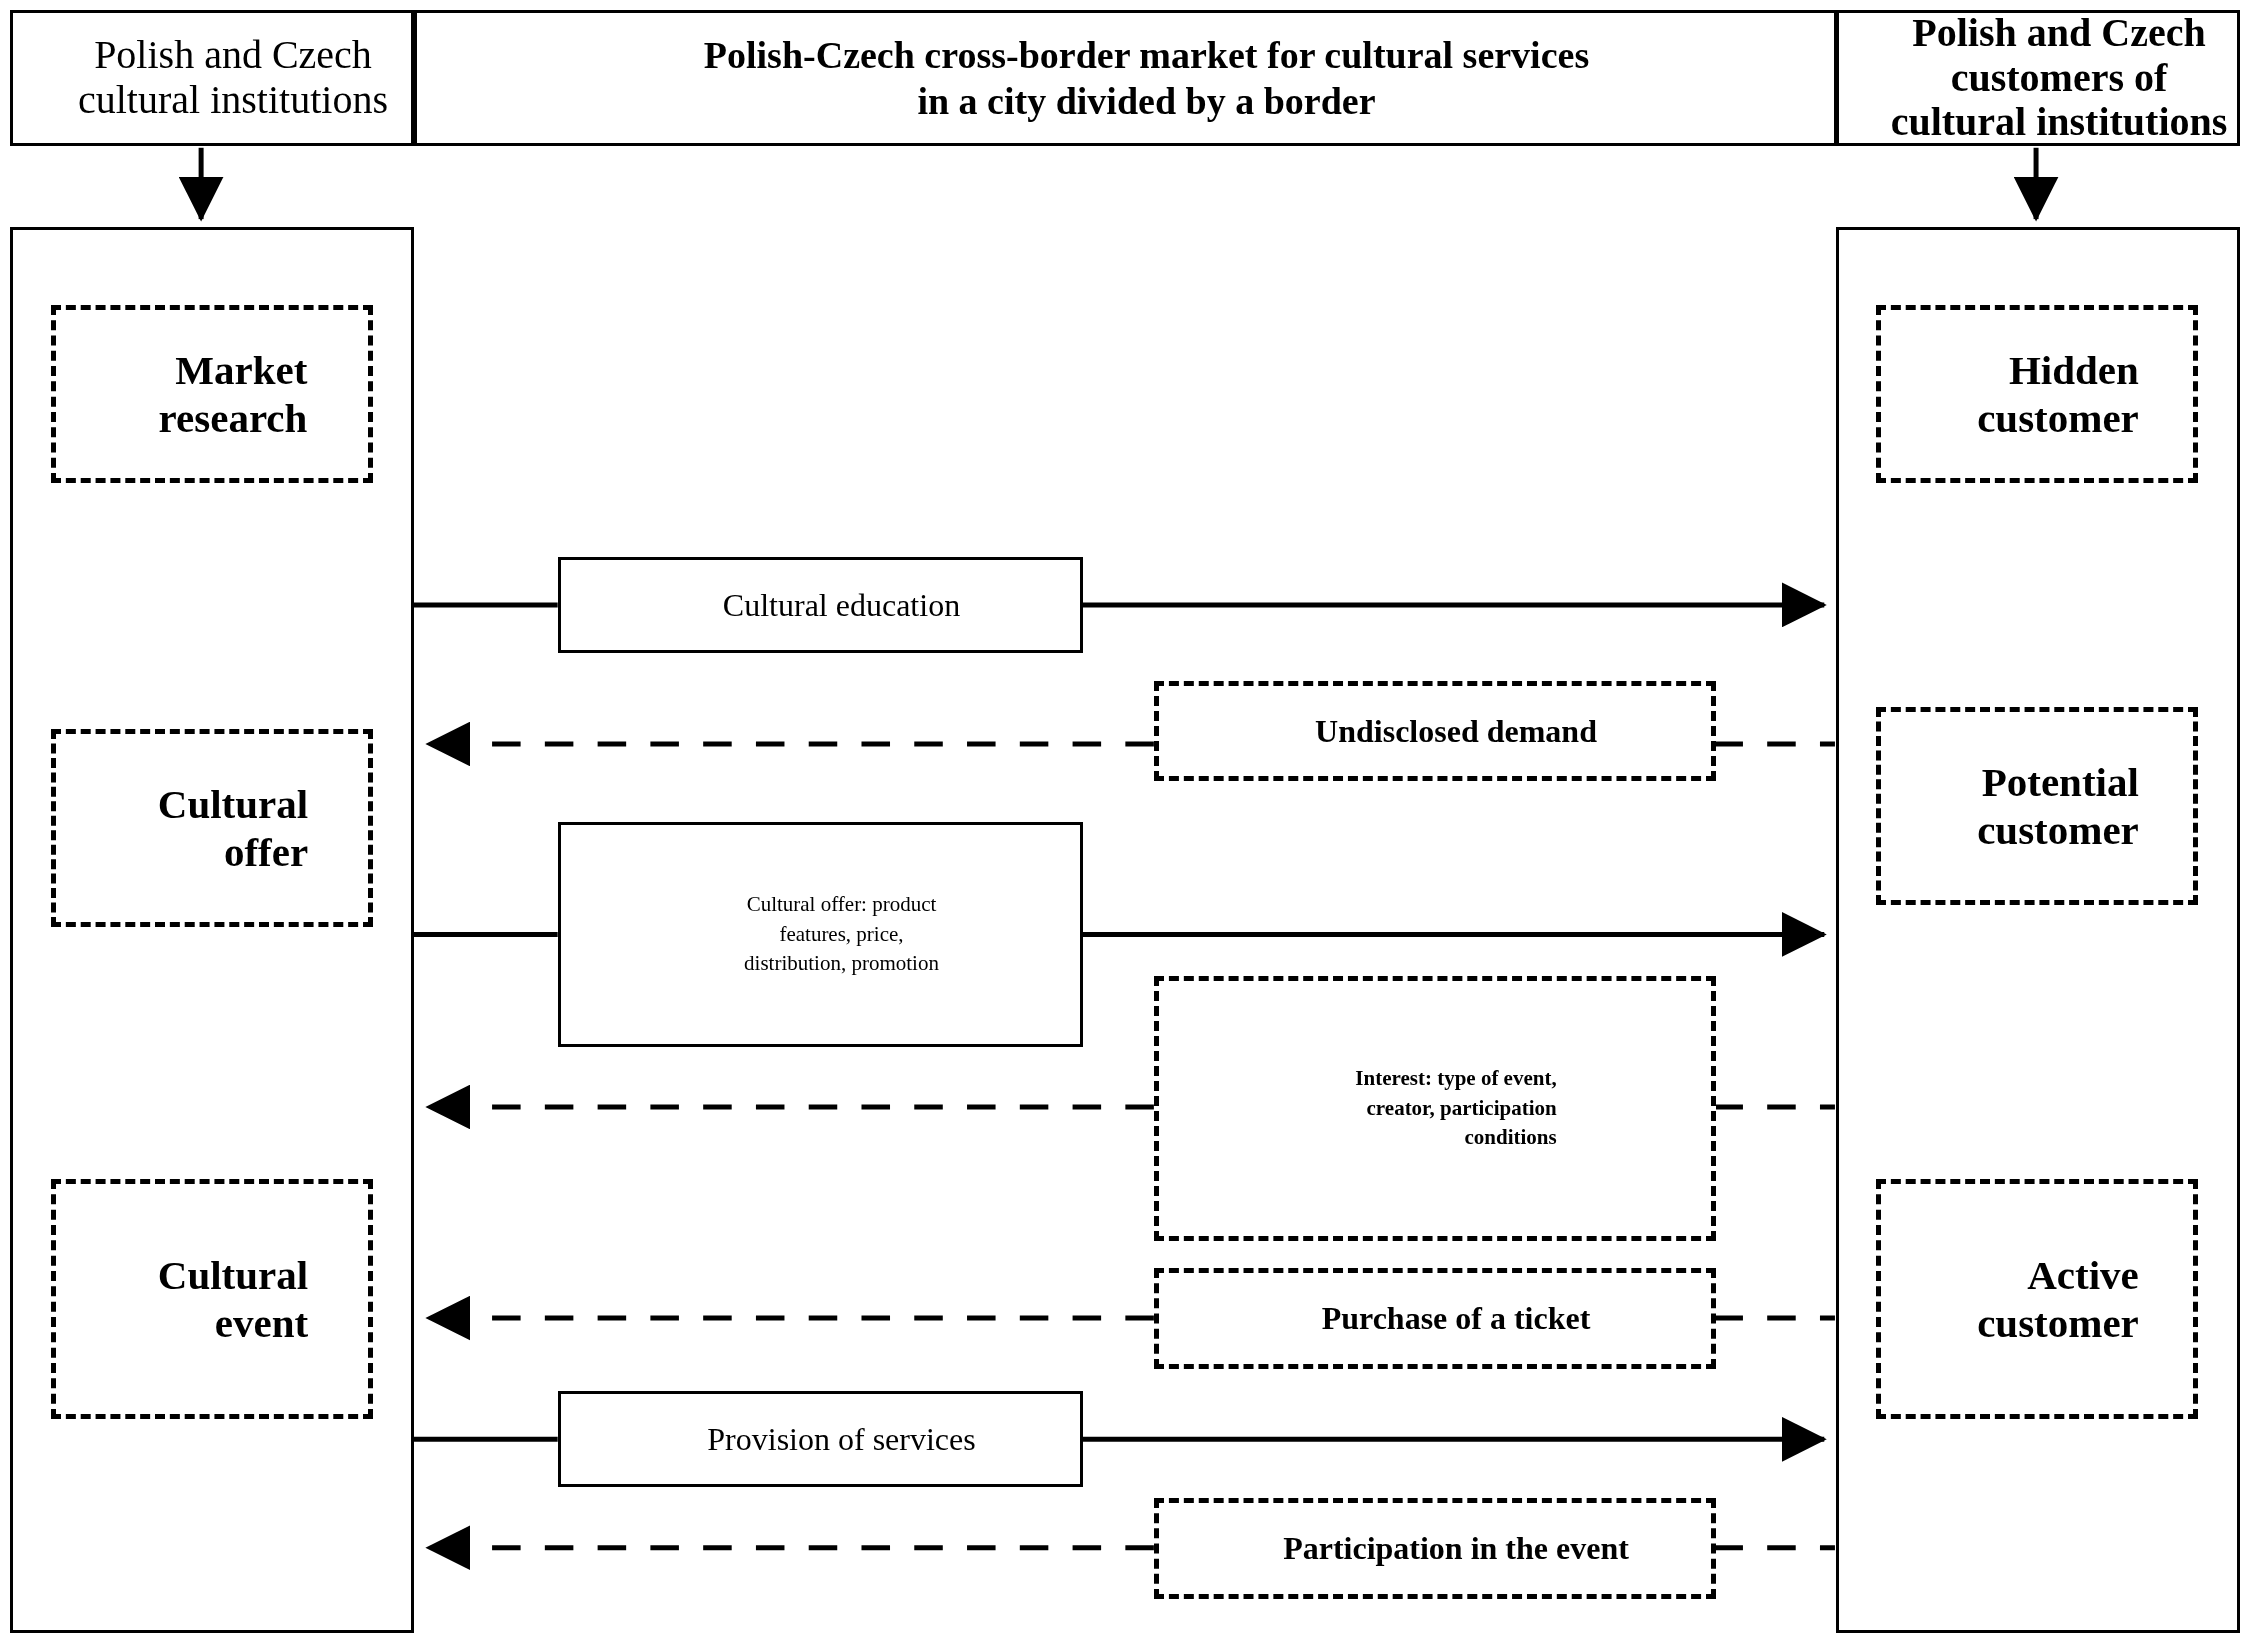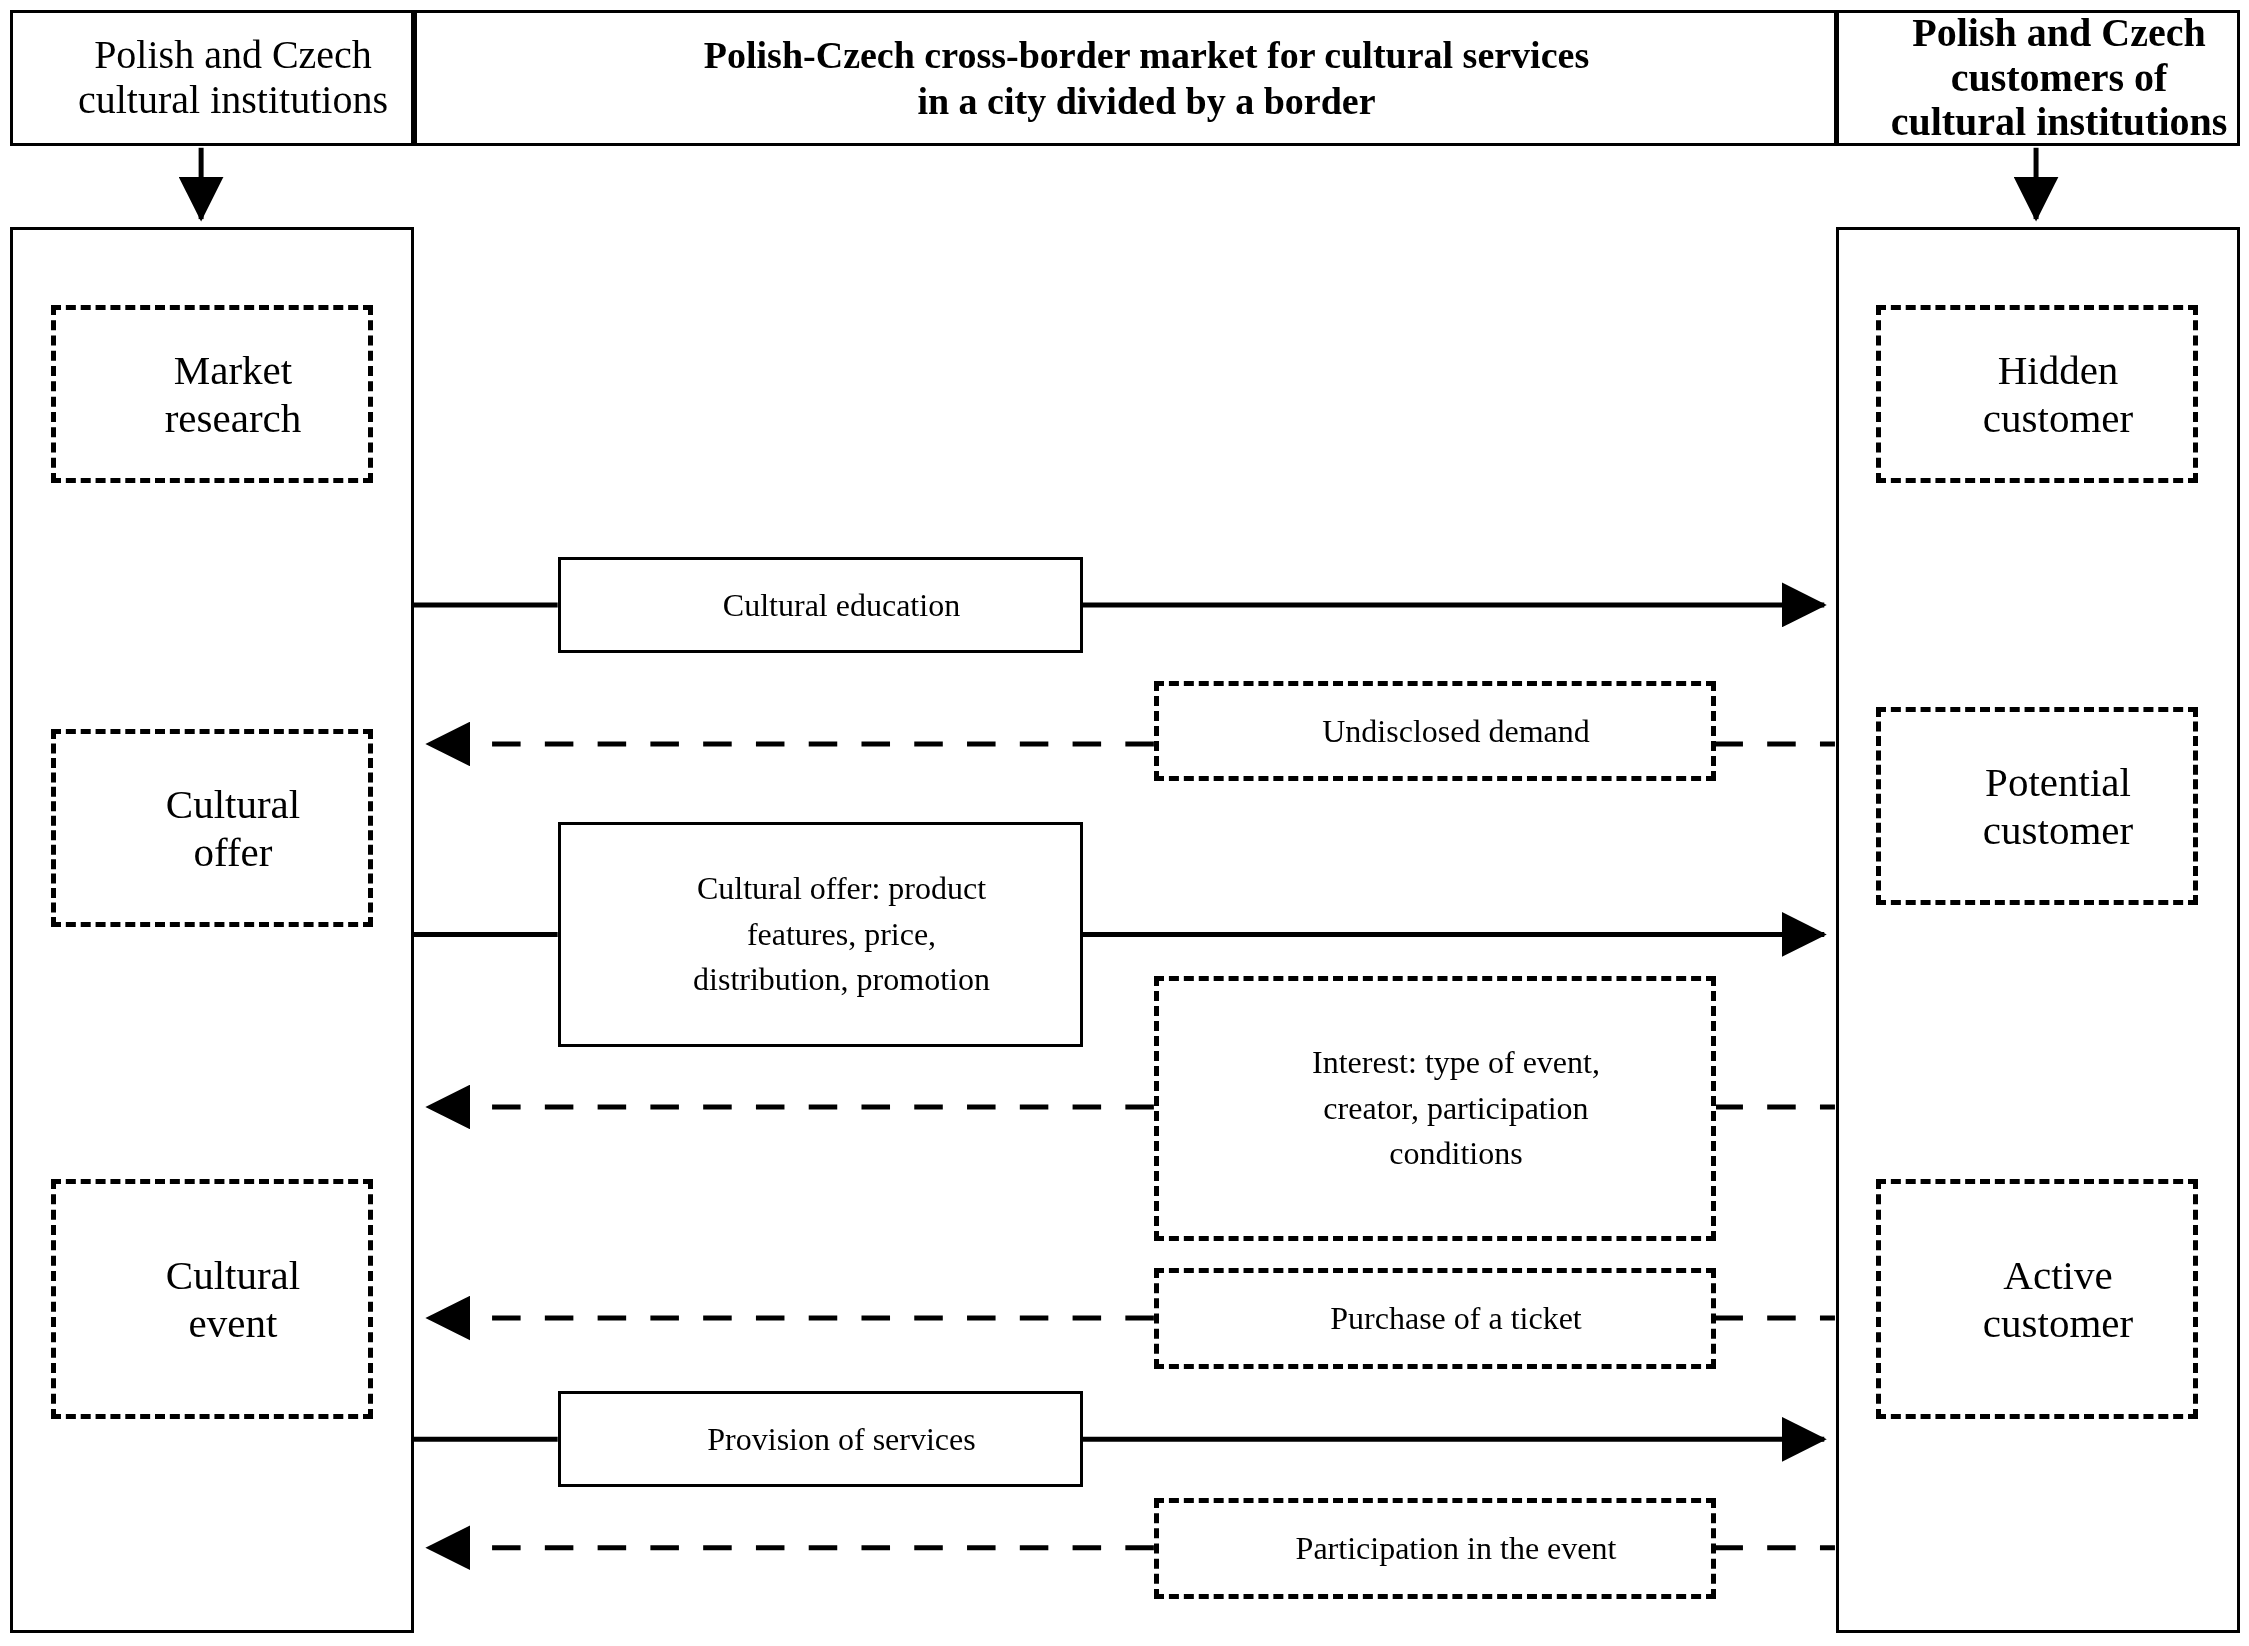--- a/index.html
+++ b/index.html
@@ -1,26 +1,26 @@
 <!DOCTYPE html>
 <html style="font-size:11.4px"><head>
 <meta charset="utf-8">
 <style>
   html,body{margin:0;padding:0;background:#fff;}
   body{font-family:"Liberation Serif", serif;color:#000;}
   #stage{position:relative;width:2250px;height:1647px;background:#fff;overflow:hidden;}
   .abs{position:absolute;box-sizing:border-box;padding-left:42px;}
   .solidbox{border:3.6px solid #000;background:#fff;display:flex;align-items:center;justify-content:center;text-align:center;}
-  .dashbox{border:5px dashed #000;background:transparent;display:flex;align-items:center;justify-content:center;text-align:center;}
+  .dashbox{border:5px dashed #000;background:transparent;display:flex;align-items:center;justify-content:center;text-align:right;font-weight:bold;}
   .hdr-cell{display:flex;align-items:center;justify-content:center;text-align:center;}
   .hdr-side{font-size:40px;line-height:1.12;}
   .hdr-title{font-size:38px;font-weight:bold;line-height:1.22;}
   .col-label{font-size:41px;line-height:1.18;}
   .mid-label{font-size:32px;line-height:1.38;}
-  .mid-label-2{font-size:32px;line-height:1.42;}
+  .mid-label-2{font-size:21px;line-height:1.42;}
   svg.overlay{position:absolute;left:0;top:0;width:2250px;height:1647px;pointer-events:none;}
 </style>
 </head>
 <body>
 
 <div id="stage">
 
   <div class="abs solidbox hdr-cell" style="left:10px;top:10px;width:404px;height:136px;">
     <span class="hdr-side">Polish and Czech cultural institutions</span>
   </div>

